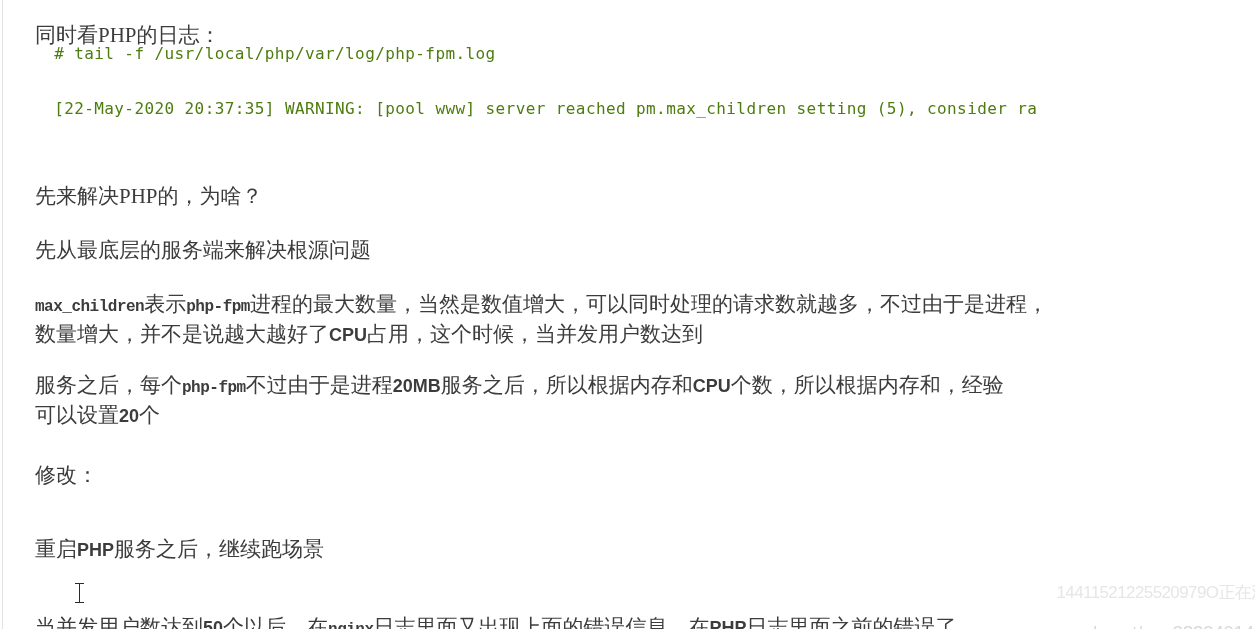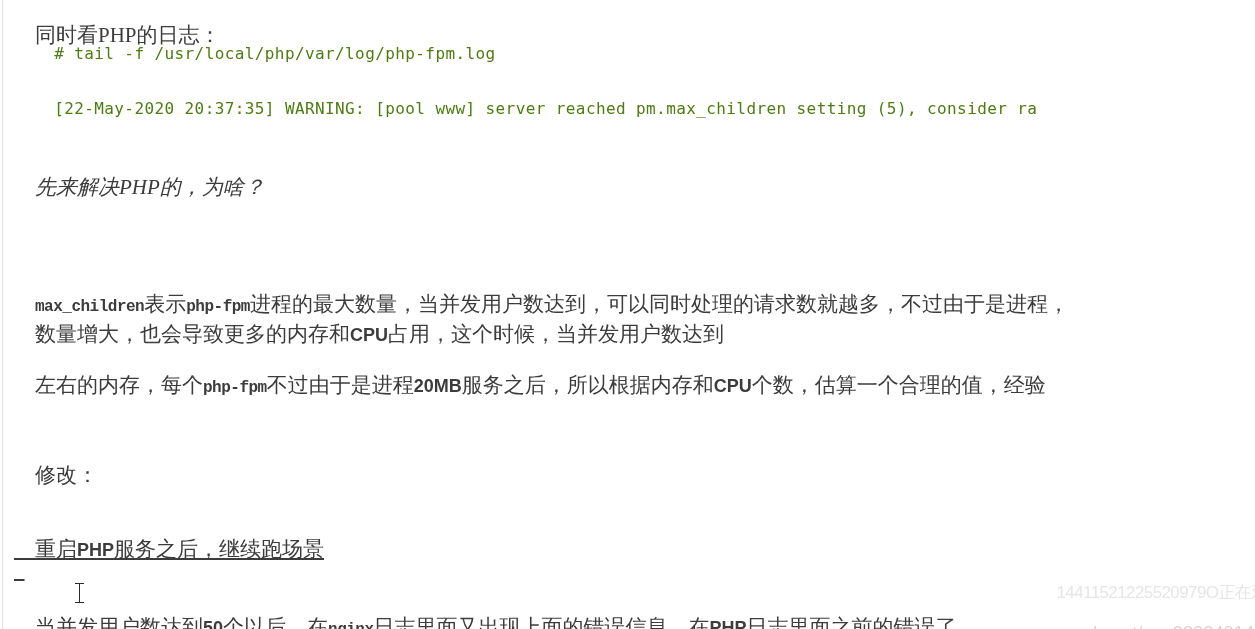--- a/index.html
+++ b/index.html
@@ -136,44 +136,50 @@
   </div>
 
   <div class="line mono" style="top:30px;">
     <span># tail -f /usr/local/php/var/log/php-fpm.log</span>
   </div>
 
   <div class="line mono" style="top:85px;">
     <span>[22-May-2020 20:37:35] WARNING: [pool www] server reached pm.max_children setting (5), consider ra</span>
   </div>
 
-  <div class="line cjk" style="top:156px;font-style:italic;">
+  <div class="line cjk" style="top:165px;">
     <span>先来解决PHP的，为啥？</span>
   </div>
 
+  <div class="line cjk" style="top:219px;">
+    <span>先从最底层的服务端来解决根源问题</span>
+  </div>
 
   <div class="line cjk" style="top:273px;">
-    <span class="lat">max_children</span><span>表示</span><span class="lat">php-fpm</span><span>进程的最大数量，当并发用户数达到，可以同时处理的请求数就越多，不过由于是进程，</span>
+    <span class="lat">max_children</span><span>表示</span><span class="lat">php-fpm</span><span>进程的最大数量，当然是数值增大，可以同时处理的请求数就越多，不过由于是进程，</span>
   </div>
 
   <div class="line cjk" style="top:303px;">
-    <span>数量增大，也会导致更多的内存和</span><span class="latn">CPU</span><span>占用，这个时候，当并发用户数达到</span>
+    <span>数量增大，并不是说越大越好了</span><span class="latn">CPU</span><span>占用，这个时候，当并发用户数达到</span>
   </div>
 
   <div class="line cjk" style="top:354px;">
-    <span>左右的内存，每个</span><span class="lat">php-fpm</span><span>不过由于是进程</span><span class="latn">20MB</span><span>服务之后，所以根据内存和</span><span class="latn">CPU</span><span>个数，估算一个合理的值，经验</span>
+    <span>服务之后，每个</span><span class="lat">php-fpm</span><span>不过由于是进程</span><span class="latn">20MB</span><span>服务之后，所以根据内存和</span><span class="latn">CPU</span><span>个数，所以根据内存和，经验</span>
   </div>
 
+  <div class="line cjk" style="top:384px;">
+    <span>可以设置</span><span class="latn">20</span><span>个</span>
+  </div>
 
   <div class="line cjk" style="top:444px;">
     <span>修改：</span>
   </div>
 
 
-  <div class="line cjk" style="top:518px;text-decoration:underline;">
+  <div class="line cjk" style="top:518px;">
     <span>重启</span><span class="latn">PHP</span><span>服务之后，继续跑场景</span>
   </div>
 
   <div class="line cjk" style="top:596px;">
     <span>当并发用户数达到</span><span class="latn">50</span><span>个以后，在</span><span class="lat">nginx</span><span>日志里面又出现上面的错误信息，在</span><span class="latn">PHP</span><span>日志里面之前的错误了</span>
   </div>
 
   <div class="watermark wm-top">
     <span>14411521225520979O正在观</span>
   </div>

